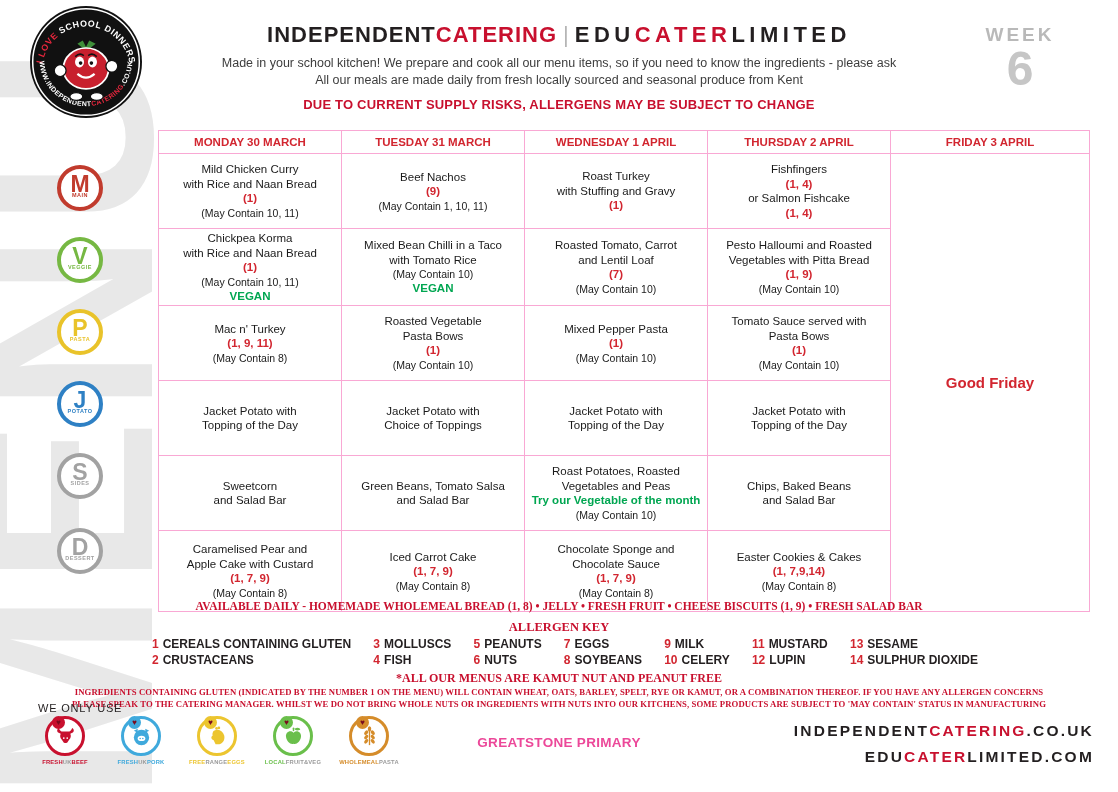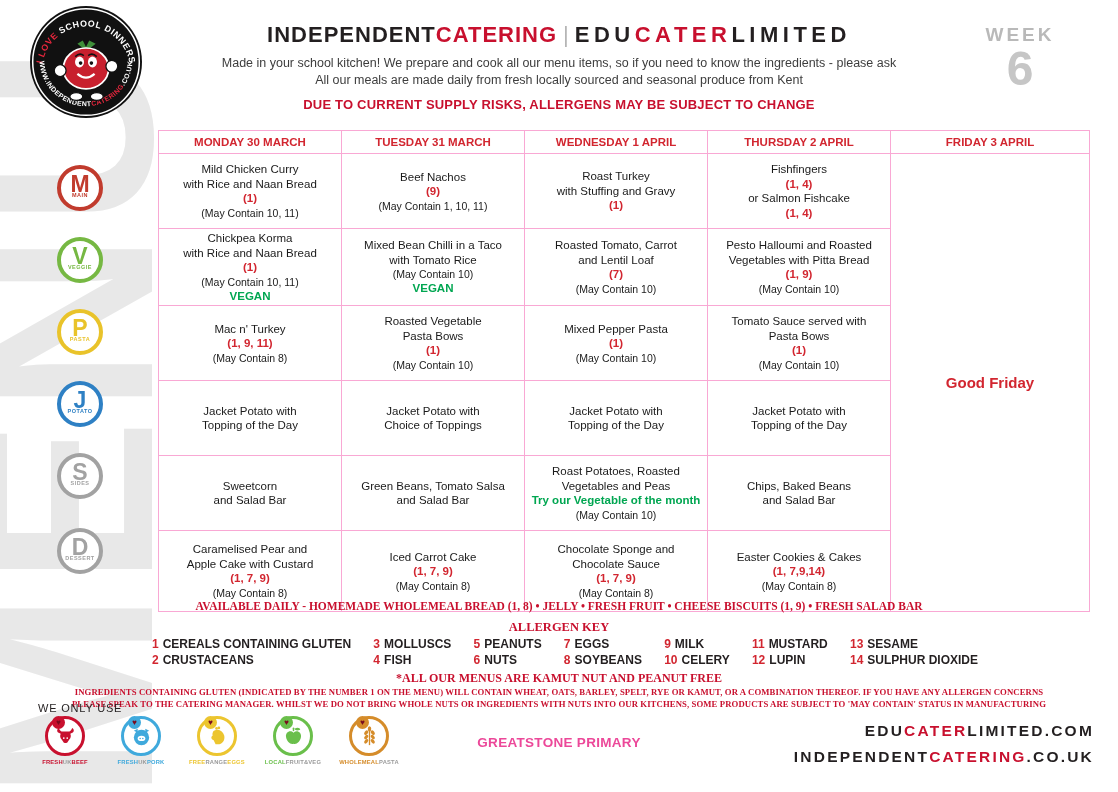--- a/index.html
+++ b/index.html
@@ -401,17 +401,17 @@
             <ellipse cx="15.4" cy="17" rx="1.7" ry="2.7" transform="rotate(-40 15.4 17)"></ellipse>
           </svg>
           <div class="badge-heart" style="background: rgb(213, 140, 42);">♥</div>
         </div>
         <div class="badge-label"><span class="seg-accent" style="color: rgb(213, 140, 42);">WHOLEMEAL</span><span class="seg-gray" style="color: rgb(154, 154, 154);">PASTA</span></div>
       </div>
     </div>
 
   <div class="school-name">GREATSTONE PRIMARY</div>
   <div class="sites" id="sites">
+      <div class="site-line"><span class="seg-dark" style="color: rgb(35, 31, 32);">INDEPENDENT</span><span class="seg-red" style="color: rgb(200, 16, 46);">CATERING</span><span class="seg-dark" style="color: rgb(35, 31, 32);">.CO.UK</span></div>
       <div class="site-line"><span class="seg-dark" style="color: rgb(35, 31, 32);">EDU</span><span class="seg-red" style="color: rgb(200, 16, 46);">CATER</span><span class="seg-dark" style="color: rgb(35, 31, 32);">LIMITED.COM</span></div>
-      <div class="site-line"><span class="seg-dark" style="color: rgb(35, 31, 32);">INDEPENDENT</span><span class="seg-red" style="color: rgb(200, 16, 46);">CATERING</span><span class="seg-dark" style="color: rgb(35, 31, 32);">.CO.UK</span></div>
     </div>
 
 </div>
 
 </body></html>

